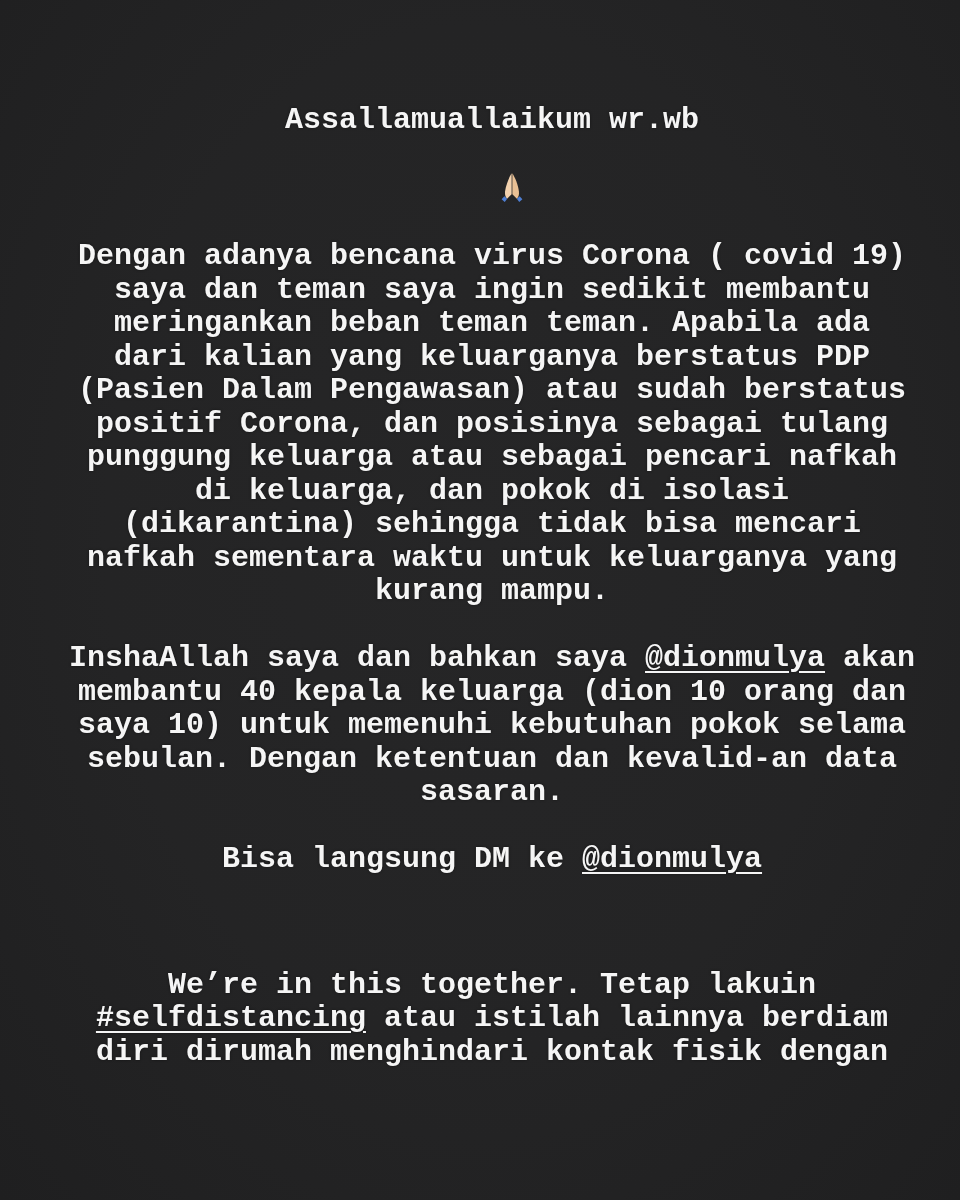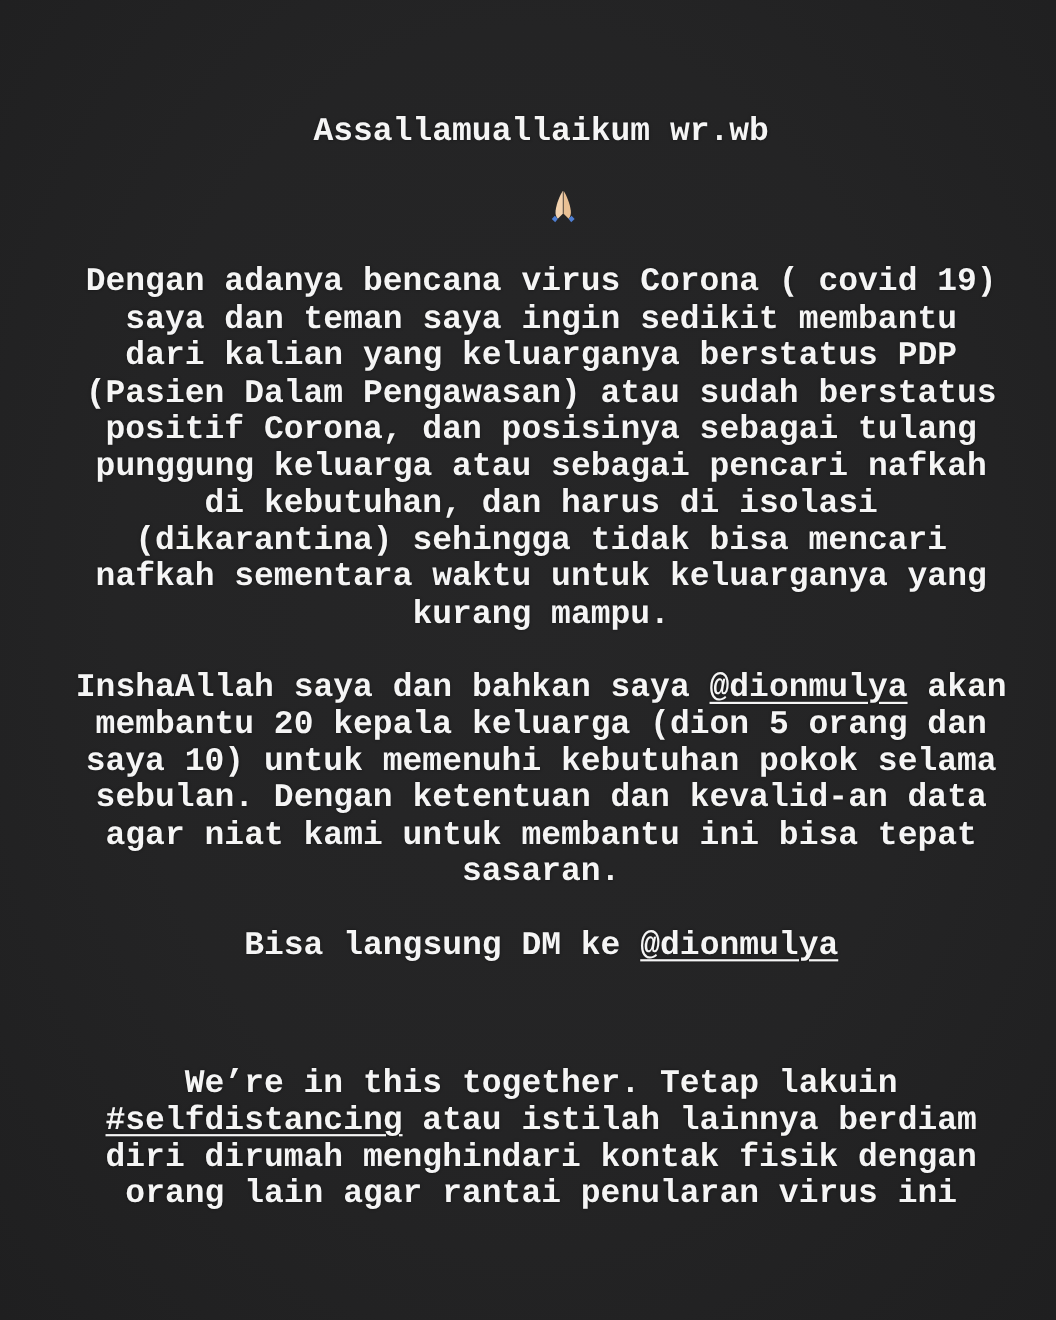--- a/index.html
+++ b/index.html
@@ -61,40 +61,39 @@
     <path d="M17.6 2.5 C14.8 7 11.6 14.5 10.7 21.5 C10.3 24.8 10.9 27.4 12.8 29.4 L17.6 24.6 Z" fill="#f3d2ae"></path>
     <path d="M18.4 2.5 C21.2 7 24.4 14.5 25.3 21.5 C25.7 24.8 25.1 27.4 23.2 29.4 L18.4 24.6 Z" fill="#e9c094"></path>
     <path d="M12.9 29.5 L9.9 26.7 L7 29.8 L10.3 32.9 Z" fill="#4e7ed2"></path>
     <path d="M23.1 29.5 L26.1 26.7 L29 29.8 L25.7 32.9 Z" fill="#4e7ed2"></path>
   </svg>
 </div>
       </div>
       <div class="block" data-name="intro-paragraph">
         <div class="line" data-name="text-line"><span class="plain" data-name="text-segment">Dengan adanya bencana virus Corona ( covid 19)</span></div>
         <div class="line" data-name="text-line"><span class="plain" data-name="text-segment">saya dan teman saya ingin sedikit membantu</span></div>
+        <div class="line" data-name="text-line"><span class="plain" data-name="text-segment">meringankan beban teman teman. Apabila ada</span></div>
         <div class="line" data-name="text-line"><span class="plain" data-name="text-segment">dari kalian yang keluarganya berstatus PDP</span></div>
         <div class="line" data-name="text-line"><span class="plain" data-name="text-segment">(Pasien Dalam Pengawasan) atau sudah berstatus</span></div>
         <div class="line" data-name="text-line"><span class="plain" data-name="text-segment">positif Corona, dan posisinya sebagai tulang</span></div>
         <div class="line" data-name="text-line"><span class="plain" data-name="text-segment">punggung keluarga atau sebagai pencari nafkah</span></div>
-        <div class="line" data-name="text-line"><span class="plain" data-name="text-segment">di kebutuhan, dan harus di isolasi</span></div>
+        <div class="line" data-name="text-line"><span class="plain" data-name="text-segment">di keluarga, dan pokok di isolasi</span></div>
         <div class="line" data-name="text-line"><span class="plain" data-name="text-segment">(dikarantina) sehingga tidak bisa mencari</span></div>
         <div class="line" data-name="text-line"><span class="plain" data-name="text-segment">nafkah sementara waktu untuk keluarganya yang</span></div>
         <div class="line" data-name="text-line"><span class="plain" data-name="text-segment">kurang mampu.</span></div>
       </div>
       <div class="block" data-name="pledge-paragraph">
         <div class="line" data-name="text-line"><span class="plain" data-name="text-segment">InshaAllah saya dan bahkan saya </span><span class="link mention" data-name="mention-dionmulya">@dionmulya</span><span class="plain" data-name="text-segment"> akan</span></div>
-        <div class="line" data-name="text-line"><span class="plain" data-name="text-segment">membantu 20 kepala keluarga (dion 5 orang dan</span></div>
+        <div class="line" data-name="text-line"><span class="plain" data-name="text-segment">membantu 40 kepala keluarga (dion 10 orang dan</span></div>
         <div class="line" data-name="text-line"><span class="plain" data-name="text-segment">saya 10) untuk memenuhi kebutuhan pokok selama</span></div>
         <div class="line" data-name="text-line"><span class="plain" data-name="text-segment">sebulan. Dengan ketentuan dan kevalid-an data</span></div>
-        <div class="line" data-name="text-line"><span class="plain" data-name="text-segment">agar niat kami untuk membantu ini bisa tepat</span></div>
         <div class="line" data-name="text-line"><span class="plain" data-name="text-segment">sasaran.</span></div>
       </div>
       <div class="block" data-name="dm-line">
         <div class="line" data-name="text-line"><span class="plain" data-name="text-segment">Bisa langsung DM ke </span><span class="link mention" data-name="mention-dionmulya">@dionmulya</span></div>
       </div>
       <div class="block" data-name="closing-paragraph">
         <div class="line" data-name="text-line"><span class="plain" data-name="text-segment">We’re in this together. Tetap lakuin</span></div>
         <div class="line" data-name="text-line"><span class="link hashtag" data-name="hashtag-selfdistancing">#selfdistancing</span><span class="plain" data-name="text-segment"> atau istilah lainnya berdiam</span></div>
         <div class="line" data-name="text-line"><span class="plain" data-name="text-segment">diri dirumah menghindari kontak fisik dengan</span></div>
-        <div class="line" data-name="text-line"><span class="plain" data-name="text-segment">orang lain agar rantai penularan virus ini</span></div>
       </div>
     </div>
 </div>
 
 </body></html>

